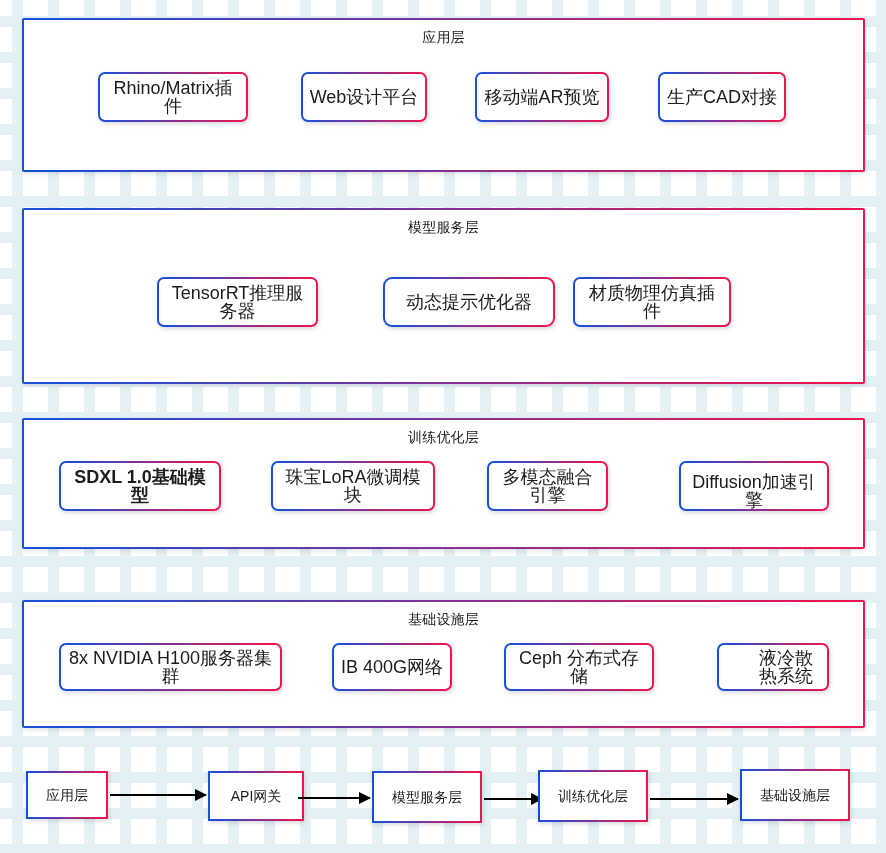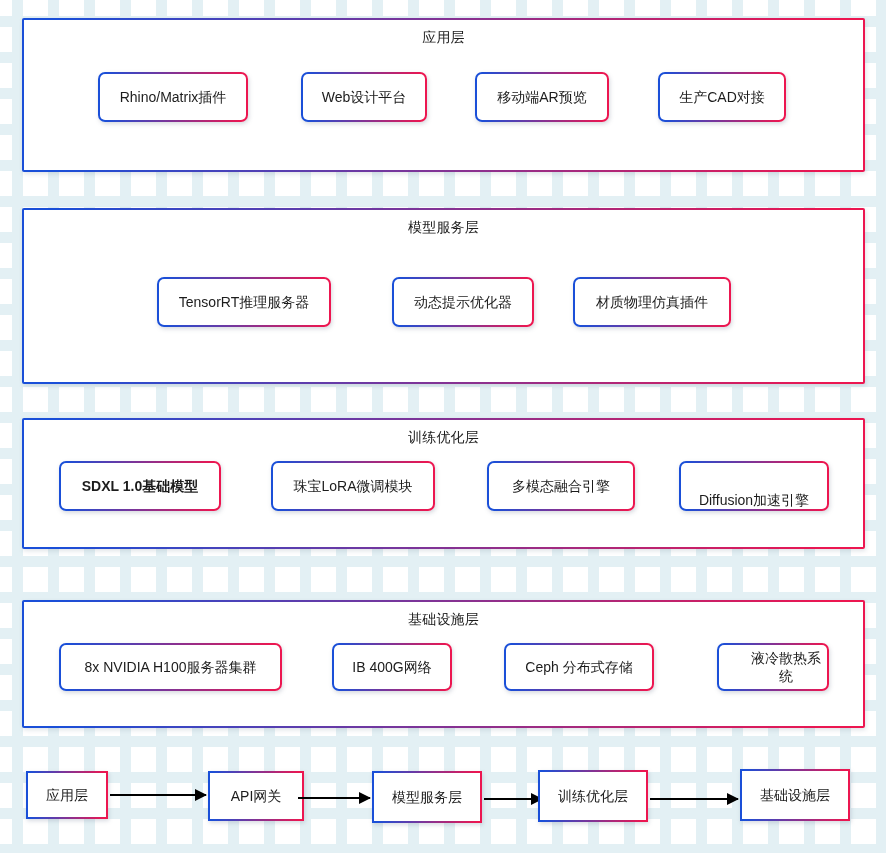--- a/index.html
+++ b/index.html
@@ -84,21 +84,21 @@
   }
 
   .card {
     position: absolute;
     border-radius: 7px;
     box-shadow: 1px 2px 4px rgba(120,130,150,0.30);
     display: flex;
     align-items: center;
     justify-content: center;
     text-align: center;
-    font-size: 14px;
+    font-size: 18px;
     line-height: 18px;
     color: #1c1c1c;
     padding: 0 6px;
   }
 
   
   .flow-box {
     position: absolute;
     border-radius: 0;
     box-shadow: 1px 2px 4px rgba(120,130,150,0.28);
@@ -148,40 +148,40 @@
   <div class="grad-box card" style="--c1:#1a4fd8; --c2:#ec1650; left:475px; top:72px; width:134px; height:50px;">
     <span>移动端AR预览</span>
   </div>
   <div class="grad-box card" style="--c1:#1a4fd8; --c2:#ec1650; left:658px; top:72px; width:128px; height:50px;">
     <span>生产CAD对接</span>
   </div>
 
   <div class="grad-box layer-box" style="--c1:#1a4fd8; --c2:#ec1650; left:22px; top:208px; width:843px; height:176px;">
     <div class="layer-title">模型服务层</div>
   </div>
-  <div class="grad-box card" style="--c1:#1a4fd8; --c2:#ec1650; left:157px; top:277px; width:174px; height:50px;">
+  <div class="grad-box card" style="--c1:#1a4fd8; --c2:#ec1650; left:157px; top:277px; width:161px; height:50px;">
     <span>TensorRT推理服务器</span>
   </div>
-  <div class="grad-box card" style="--c1:#1a4fd8; --c2:#ec1650; left:392px; top:277px; width:142px; height:50px;">
+  <div class="grad-box card" style="--c1:#1a4fd8; --c2:#ec1650; left:383px; top:277px; width:172px; height:50px;border-radius:9px;">
     <span>动态提示优化器</span>
   </div>
   <div class="grad-box card" style="--c1:#1a4fd8; --c2:#ec1650; left:573px; top:277px; width:158px; height:50px;">
     <span>材质物理仿真插件</span>
   </div>
 
   <div class="grad-box layer-box" style="--c1:#1a4fd8; --c2:#ec1650; left:22px; top:418px; width:843px; height:131px;">
     <div class="layer-title">训练优化层</div>
   </div>
   <div class="grad-box card" style="--c1:#1a4fd8; --c2:#ec1650; left:59px; top:461px; width:162px; height:50px;font-weight:bold;">
     <span>SDXL 1.0基础模型</span>
   </div>
   <div class="grad-box card" style="--c1:#1a4fd8; --c2:#ec1650; left:271px; top:461px; width:164px; height:50px;">
     <span>珠宝LoRA微调模块</span>
   </div>
-  <div class="grad-box card" style="--c1:#1a4fd8; --c2:#ec1650; left:487px; top:461px; width:148px; height:50px;">
+  <div class="grad-box card" style="--c1:#1a4fd8; --c2:#ec1650; left:487px; top:461px; width:121px; height:50px;">
     <span>多模态融合引擎</span>
   </div>
   <div class="grad-box card" style="--c1:#1a4fd8; --c2:#ec1650; left:679px; top:461px; width:150px; height:50px;align-items:flex-end;">
     <span>Diffusion加速引擎</span>
   </div>
 
   <div class="grad-box layer-box" style="--c1:#1a4fd8; --c2:#ec1650; left:22px; top:600px; width:843px; height:128px;">
     <div class="layer-title">基础设施层</div>
   </div>
   <div class="grad-box card" style="--c1:#1a4fd8; --c2:#ec1650; left:59px; top:643px; width:223px; height:48px;">

